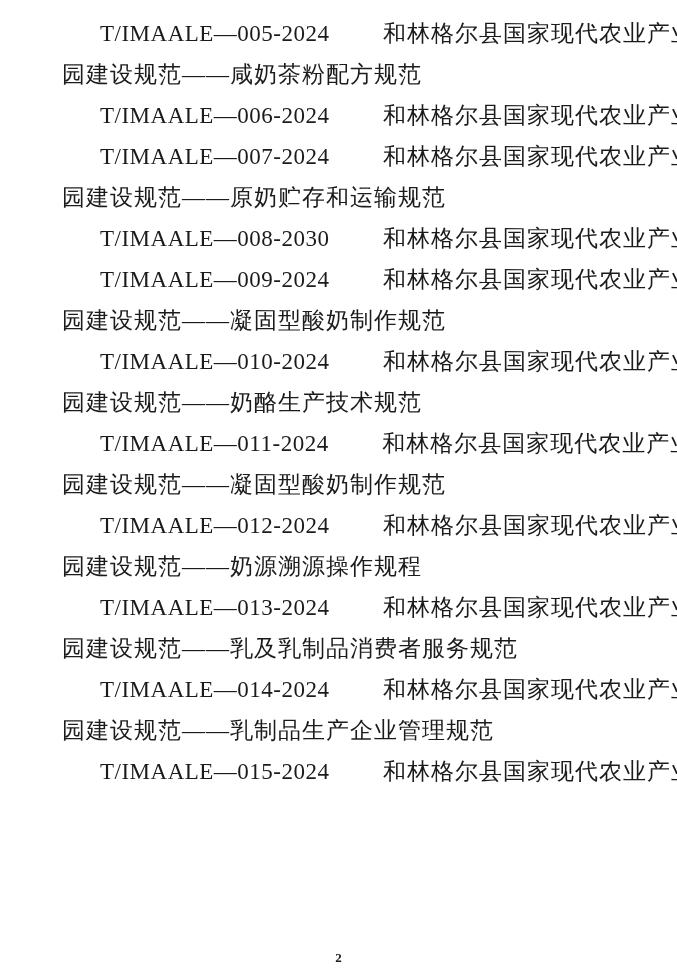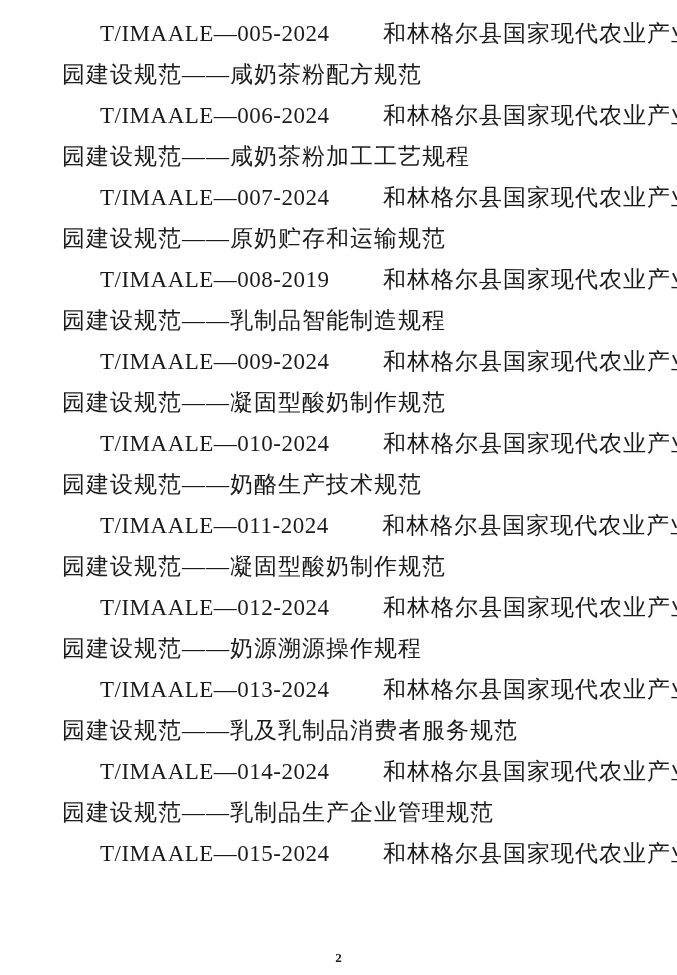--- a/index.html
+++ b/index.html
@@ -68,44 +68,38 @@
       <span class="prefix">园建设规范——</span><span class="name">咸奶茶粉配方规范</span>
     </div>
   </div>
 
   <div class="entry">
     <div class="line first">
       <span class="code">T/IMAALE—006-2024</span>
       <span class="gap"></span>
       <span class="title1">和林格尔县国家现代农业产业</span>
     </div>
-    <div class="line second">
-      <span class="prefix">园建设规范——</span><span class="name">咸奶茶粉加工工艺规程</span>
-    </div>
   </div>
 
   <div class="entry">
     <div class="line first">
       <span class="code">T/IMAALE—007-2024</span>
       <span class="gap"></span>
       <span class="title1">和林格尔县国家现代农业产业</span>
     </div>
     <div class="line second">
       <span class="prefix">园建设规范——</span><span class="name">原奶贮存和运输规范</span>
     </div>
   </div>
 
   <div class="entry">
     <div class="line first">
-      <span class="code">T/IMAALE—008-2019</span>
+      <span class="code">T/IMAALE—008-2030</span>
       <span class="gap"></span>
       <span class="title1">和林格尔县国家现代农业产业</span>
-    </div>
-    <div class="line second">
-      <span class="prefix">园建设规范——</span><span class="name">乳制品智能制造规程</span>
     </div>
   </div>
 
   <div class="entry">
     <div class="line first">
       <span class="code">T/IMAALE—009-2024</span>
       <span class="gap"></span>
       <span class="title1">和林格尔县国家现代农业产业</span>
     </div>
     <div class="line second">

